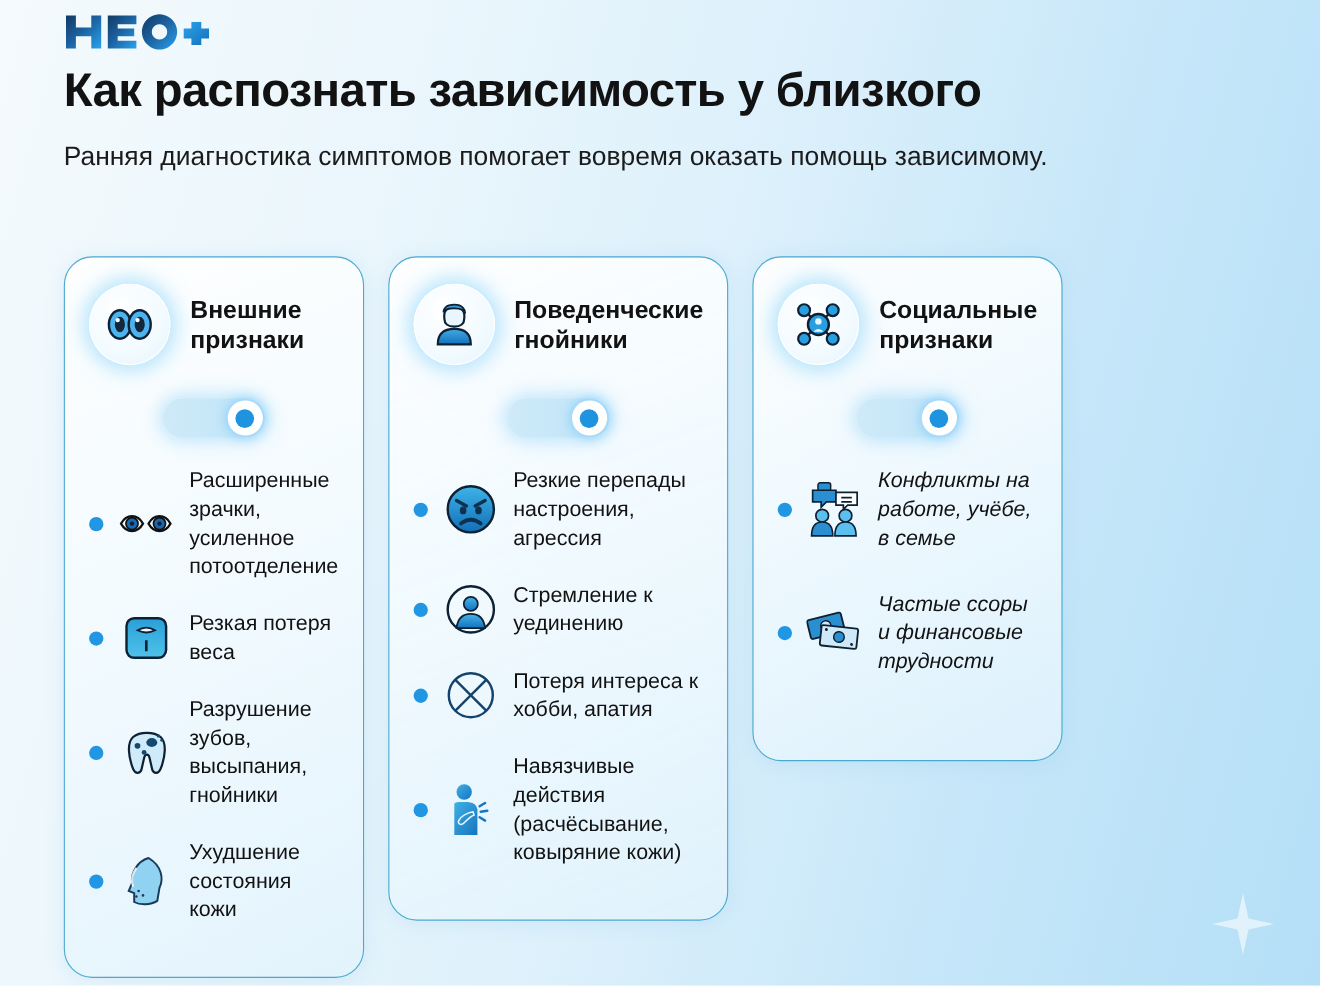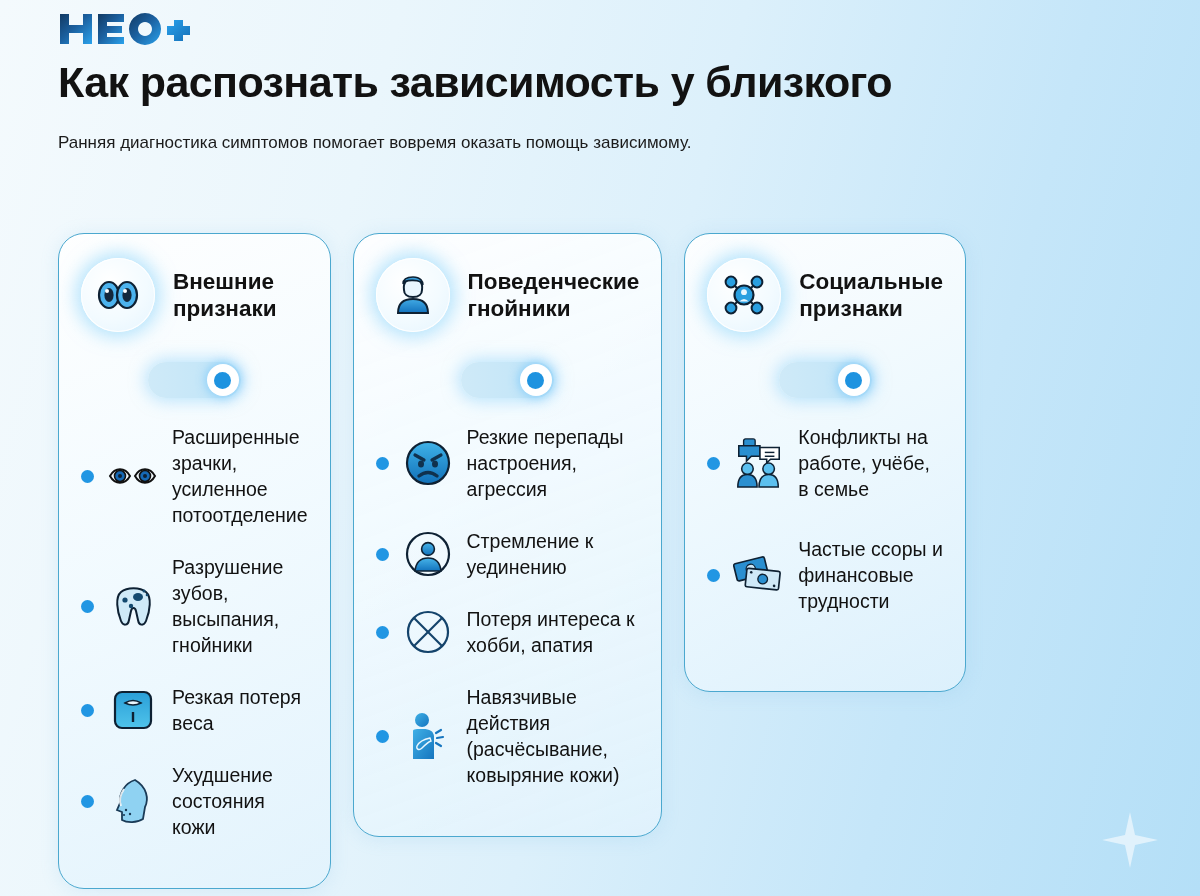--- a/index.html
+++ b/index.html
@@ -37,21 +37,21 @@
     left: 58px; top: 58px;
     font-size: 43px;
     font-weight: bold;
     letter-spacing: -0.6px;
     color: #121212;
     white-space: nowrap;
   }
   .page-subtitle {
     position: absolute;
     left: 58px; top: 126px;
-    font-size: 17px;
+    font-size: 24px;
     line-height: 34px;
     color: #1b1b1b;
     max-width: 900px;
   }
 
   
   .cards {
     position: absolute;
     left: 58px; top: 233px;
     width: 885px;
@@ -140,21 +140,21 @@
     width: 52px; height: 52px;
     display: flex; align-items: center; justify-content: center;
   }
   .item-text {
     font-size: 19.5px;
     line-height: 26px;
     color: #121212;
   }
 
   
-  .card.c3 ul.items li { margin-bottom: 34px; }
+  .card.c3 ul.items li { margin-bottom: 34px; font-style: italic; }
 </style>
 </head>
 <body>
 
 <div class="logo">
   <svg width="140" height="34" viewBox="0 0 140 34">
     <defs>
       <linearGradient id="lg" x1="0" y1="0" x2="1" y2="1">
         <stop offset="0%" stop-color="#123a63"></stop>
         <stop offset="45%" stop-color="#1b5f9e"></stop>
@@ -216,48 +216,48 @@
             <circle cx="37" cy="13" r="5.5" fill="#1669b5" stroke="#111" stroke-width="1.6"></circle>
             <circle cx="37" cy="13" r="2" fill="#0d2033"></circle>
           </svg>
         </span>
         <span class="item-text">Расширенные зрачки, усиленное потоотделение</span>
       </li>
 
       <li>
         <span class="bullet"></span>
         <span class="item-icon">
-          <svg width="44" height="46" viewBox="0 0 44 46">
-            <path d="M10 9 C4 14 6 28 10 38 C12 43 17 43 18 37 L20 28 C21 24 24 24 25 28 L27 37 C28 43 33 43 35 38 C39 28 41 14 35 9 C29 4 16 4 10 9 Z" fill="#cfeaf8" stroke="#0e2133" stroke-width="2"></path>
-            <ellipse cx="27" cy="14" rx="5" ry="4" fill="#13496f"></ellipse>
-            <circle cx="14" cy="17" r="2.6" fill="#13496f"></circle>
-            <circle cx="20" cy="23" r="2.2" fill="#13496f"></circle>
-            <circle cx="33" cy="8" r="1.5" fill="#13496f"></circle>
-            <circle cx="36" cy="12" r="1.3" fill="#13496f"></circle>
-          </svg>
-        </span>
-        <span class="item-text">Разрушение зубов, высыпания, гнойники</span>
-      </li>
-
-      <li>
-        <span class="bullet"></span>
-        <span class="item-icon">
           <svg width="46" height="46" viewBox="0 0 46 46">
             <defs>
                 <linearGradient id="sc" x1="0" y1="0" x2="0" y2="1">
               <stop offset="0%" stop-color="#2a9fd8"></stop>
                   <stop offset="100%" stop-color="#4fc3ea"></stop>
             </linearGradient>
               </defs>
             <rect x="5" y="5" width="36" height="36" rx="7" fill="url(#sc)" stroke="#0e2133" stroke-width="2.2"></rect>
             <path d="M15 16 q8 -5 16 0 q-8 4 -16 0 Z" fill="#eaf6fd" stroke="#0e2133" stroke-width="1.6"></path>
             <line x1="23" y1="25" x2="23" y2="35" stroke="#0e2133" stroke-width="2.4"></line>
           </svg>
         </span>
         <span class="item-text">Резкая потеря веса</span>
+      </li>
+
+      <li>
+        <span class="bullet"></span>
+        <span class="item-icon">
+          <svg width="44" height="46" viewBox="0 0 44 46">
+            <path d="M10 9 C4 14 6 28 10 38 C12 43 17 43 18 37 L20 28 C21 24 24 24 25 28 L27 37 C28 43 33 43 35 38 C39 28 41 14 35 9 C29 4 16 4 10 9 Z" fill="#cfeaf8" stroke="#0e2133" stroke-width="2"></path>
+            <ellipse cx="27" cy="14" rx="5" ry="4" fill="#13496f"></ellipse>
+            <circle cx="14" cy="17" r="2.6" fill="#13496f"></circle>
+            <circle cx="20" cy="23" r="2.2" fill="#13496f"></circle>
+            <circle cx="33" cy="8" r="1.5" fill="#13496f"></circle>
+            <circle cx="36" cy="12" r="1.3" fill="#13496f"></circle>
+          </svg>
+        </span>
+        <span class="item-text">Разрушение зубов, высыпания, гнойники</span>
       </li>
 
       <li>
         <span class="bullet"></span>
         <span class="item-icon">
           <svg width="44" height="48" viewBox="0 0 44 48">
             <path d="M24 3 C14 6 8 16 9 26 L6 33 L11 35 L11 43 C16 46 26 46 32 42 L34 30 C38 22 36 10 24 3 Z" fill="#8fd2f2" stroke="#1a3b57" stroke-width="1.8"></path>
             <path d="M13 12 C9 18 8 24 10 29" fill="none" stroke="#fff" stroke-width="2" opacity=".85"></path>
             <circle cx="15" cy="33" r="1.2" fill="#1a3b57"></circle>
             <circle cx="19" cy="37" r="1.2" fill="#1a3b57"></circle>

